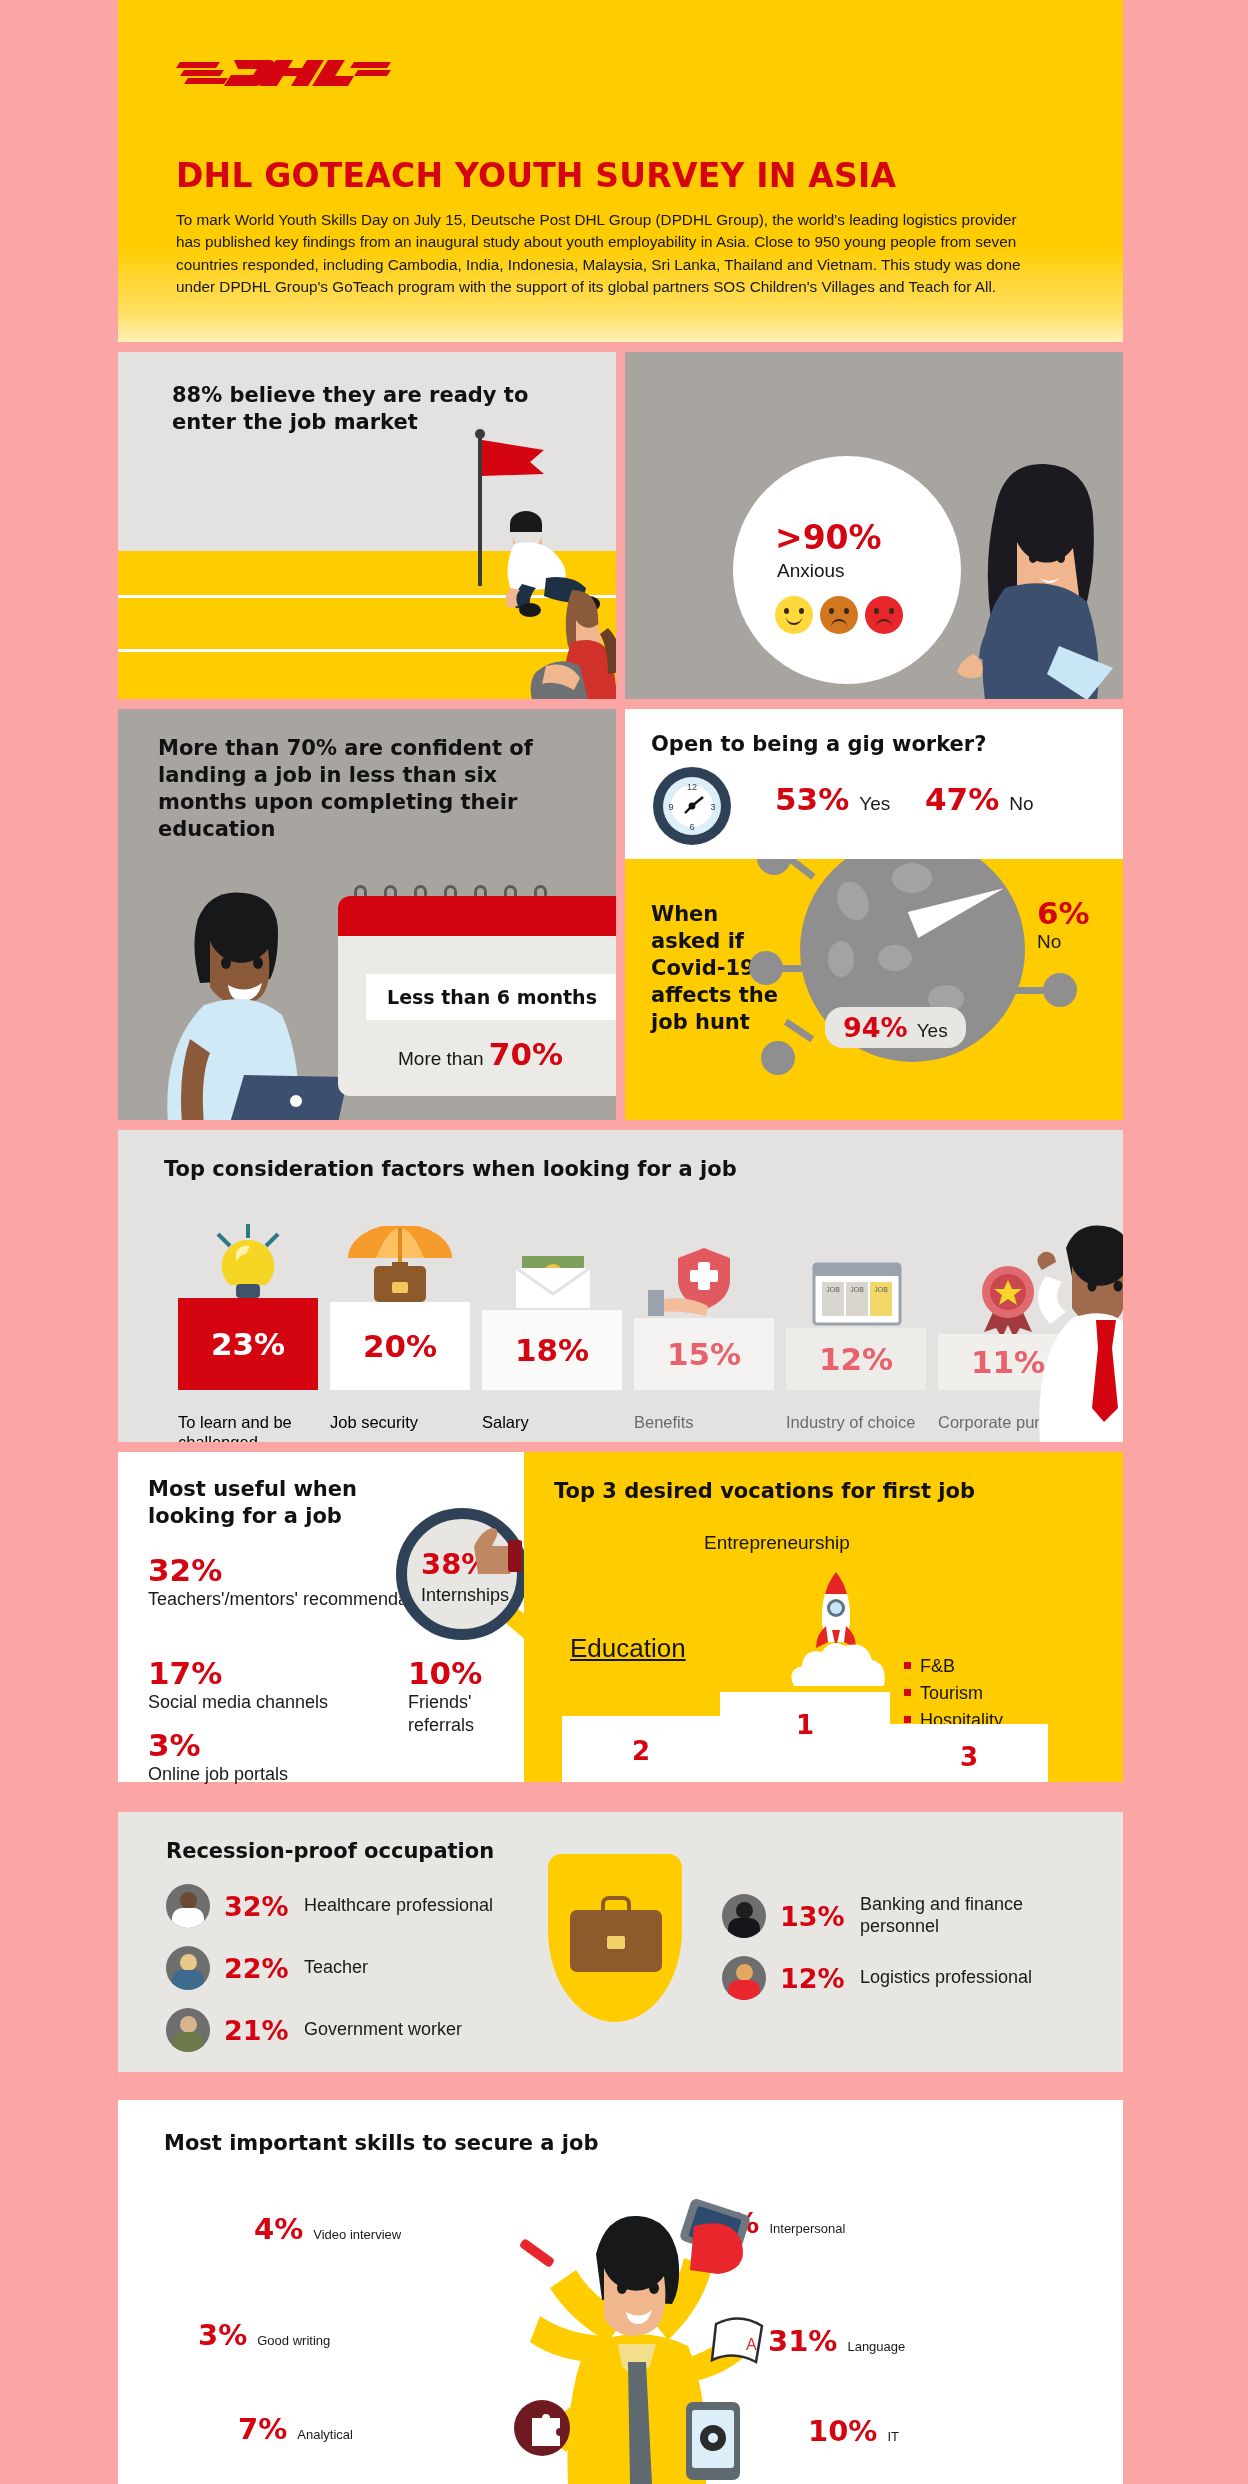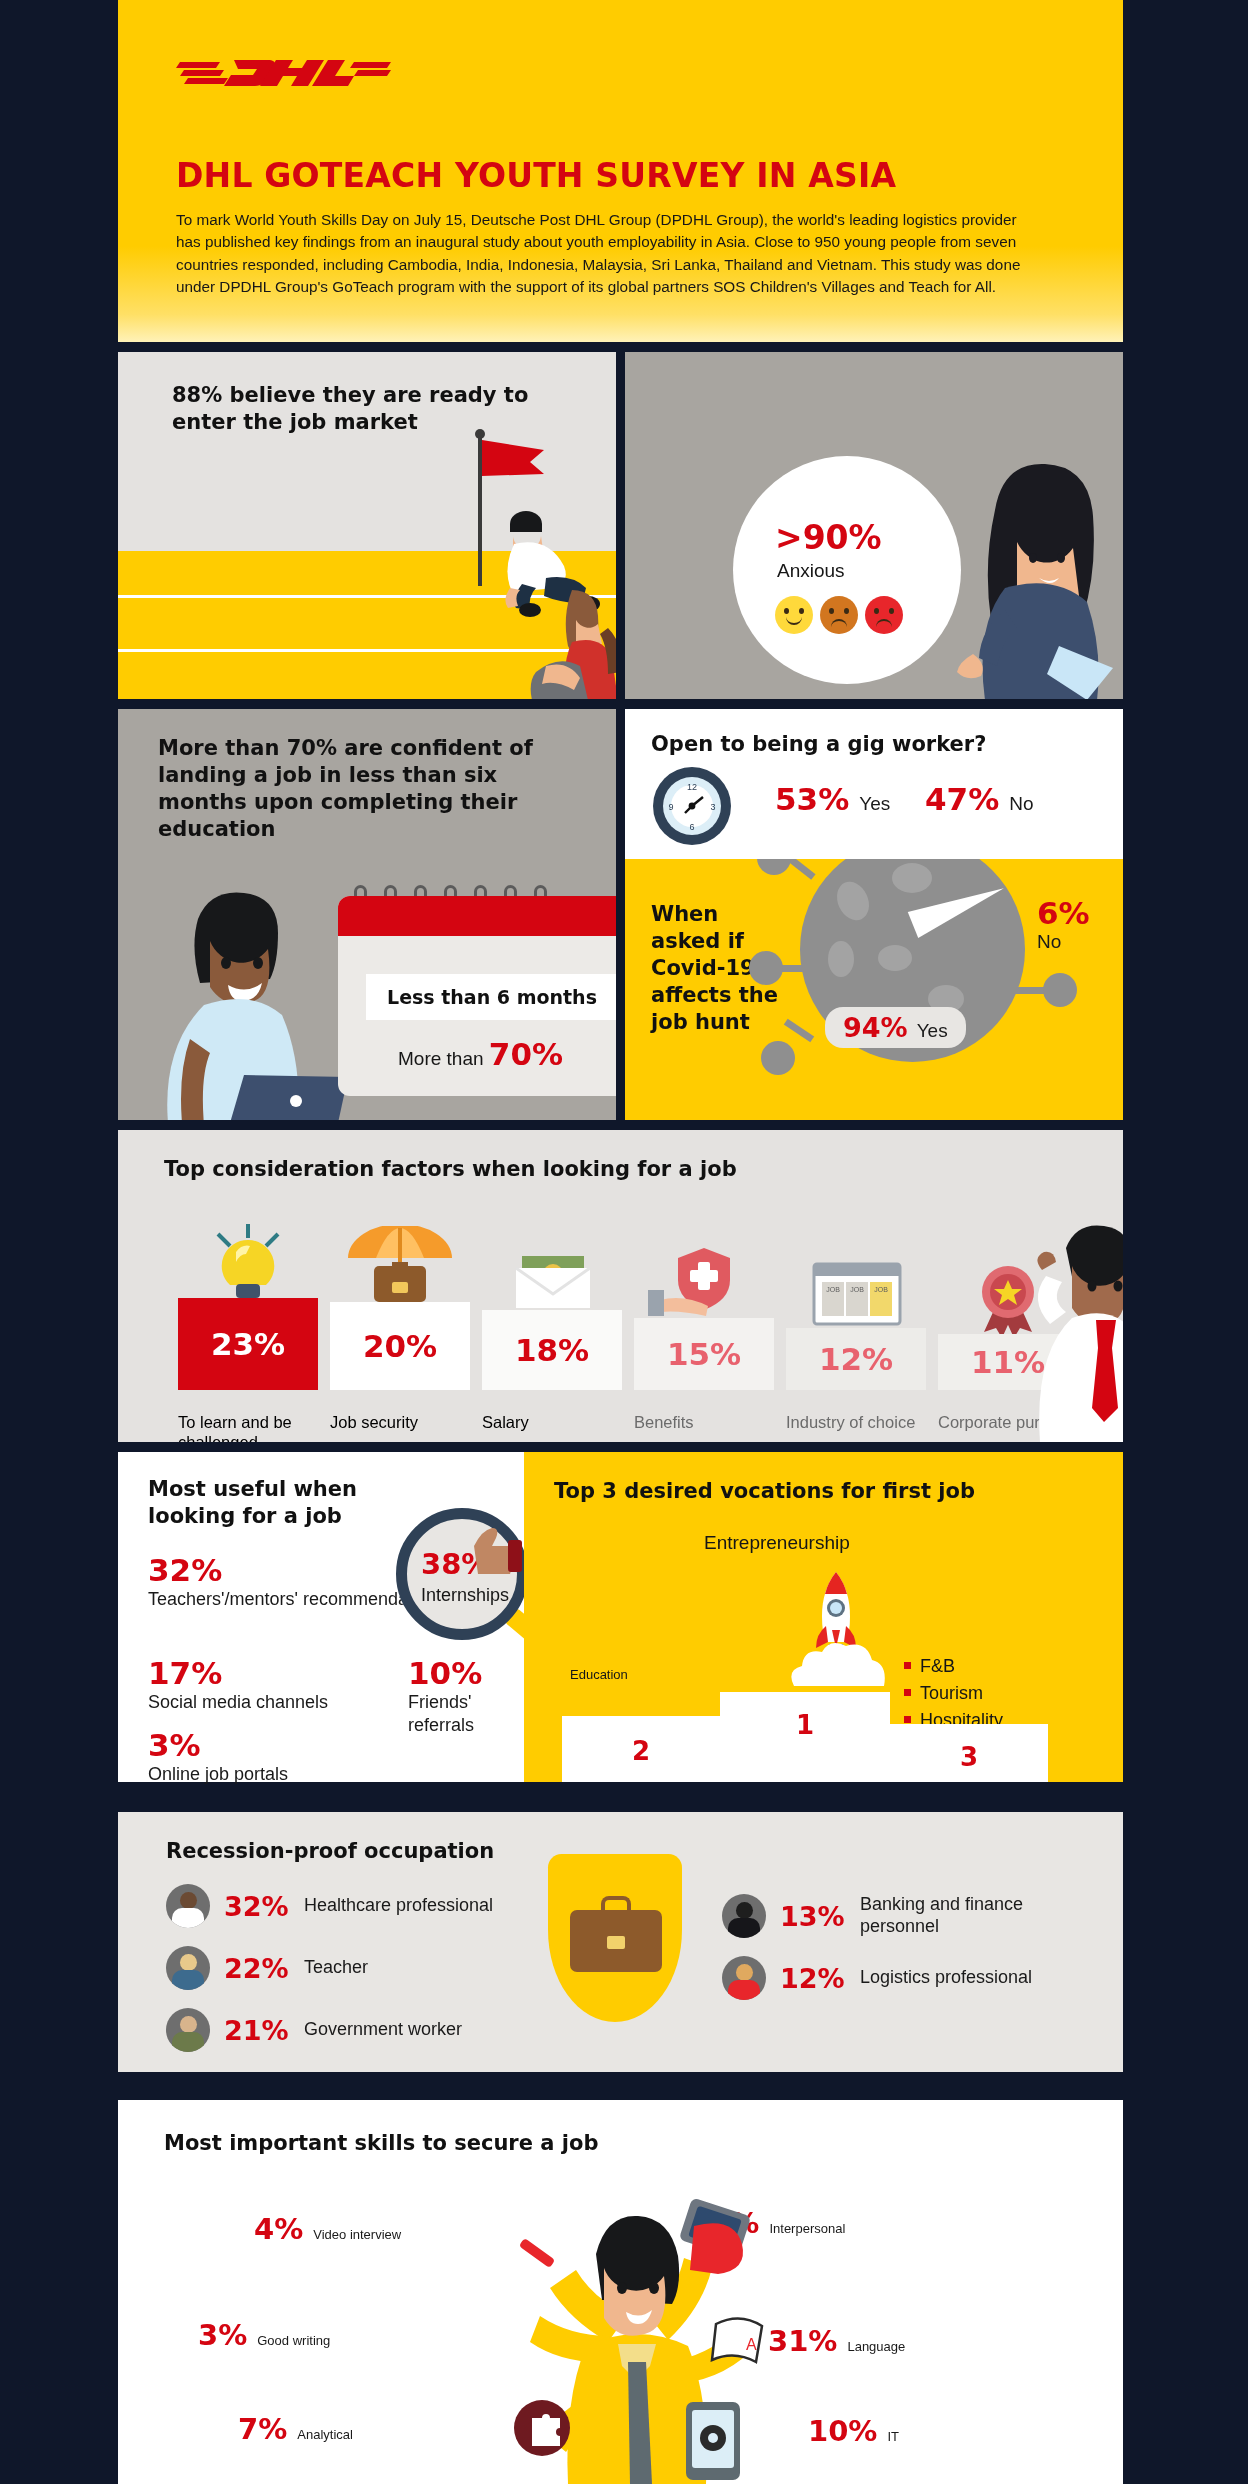--- a/index.html
+++ b/index.html
@@ -2,21 +2,21 @@
 <html><head>
 <meta charset="utf-8">
 <style>
   * { box-sizing: border-box; margin: 0; padding: 0; }
   html, body {
     width: 1248px; height: 2484px;
     background: #ffffff;
     font-family: "Liberation Sans", sans-serif;
     overflow: hidden;
   }
-  .page { position: relative; width: 1248px; height: 2484px; background:#0f172a; }
+  .page { position: relative; width: 1248px; height: 2484px; background:#fca5a5; }
 
   
   .header {
     position: absolute; left: 118px; top: 0; width: 1005px; height: 342px;
     background: linear-gradient(180deg, #FFCC00 0%, #FFCC00 72%, #FFE066 92%, #FFF2B8 100%);
     padding: 52px 58px 0 58px;
   }
   .dhl-logo { width: 215px; height: 42px; }
   .title {
     margin-top: 58px;
@@ -137,21 +137,21 @@
   .p-voc .ptitle { position:absolute; left:30px; top:26px; }
   .voc-top { position:absolute; left:180px; top:80px; font-size:19px; color:#161616;}
   .rocket { position:absolute; left:288px; top:118px; width:48px; height:98px; }
   .podium { position:absolute; left:0; bottom:0; width:100%; height:108px; }
   .pod { position:absolute; bottom:0; background:#fff; }
   .pod .n { position:absolute; left:0; width:100%; text-align:center; font-size:26px; color:#D40511;
     font-weight:700; font-family:"DejaVu Sans",sans-serif;}
   .pod1 { left:196px; width:170px; height:90px; }
   .pod2 { left:38px;  width:158px; height:66px; }
   .pod3 { left:366px; width:158px; height:58px; }
-  .voc-edu { position:absolute; left:46px; bottom:100px; font-size:13px; color:#161616; }
+  .voc-edu { position:absolute; left:46px; bottom:118px; font-size:26px; color:#161616;text-decoration:underline; }
   .voc-list { position:absolute; left:380px; bottom:48px; font-size:18px; color:#161616; line-height:1.5; }
   .voc-list li { list-style:none; position:relative; padding-left:16px; }
   .voc-list li:before { content:""; position:absolute; left:0; top:9px; width:7px; height:7px; background:#D40511;}
 
   
   .p-rec { left:118px; top:1812px; width:1005px; height:260px; background:#E8E6E3; overflow:hidden; }
   .p-rec .ptitle { position:absolute; left:48px; top:26px; }
   .rlist { position:absolute; }
   .ritem { display:flex; align-items:center; gap:14px; margin-bottom:18px; }
   .av { width:44px; height:44px; border-radius:50%; background:#6E6E6E; flex:none; position:relative; overflow:hidden;}

